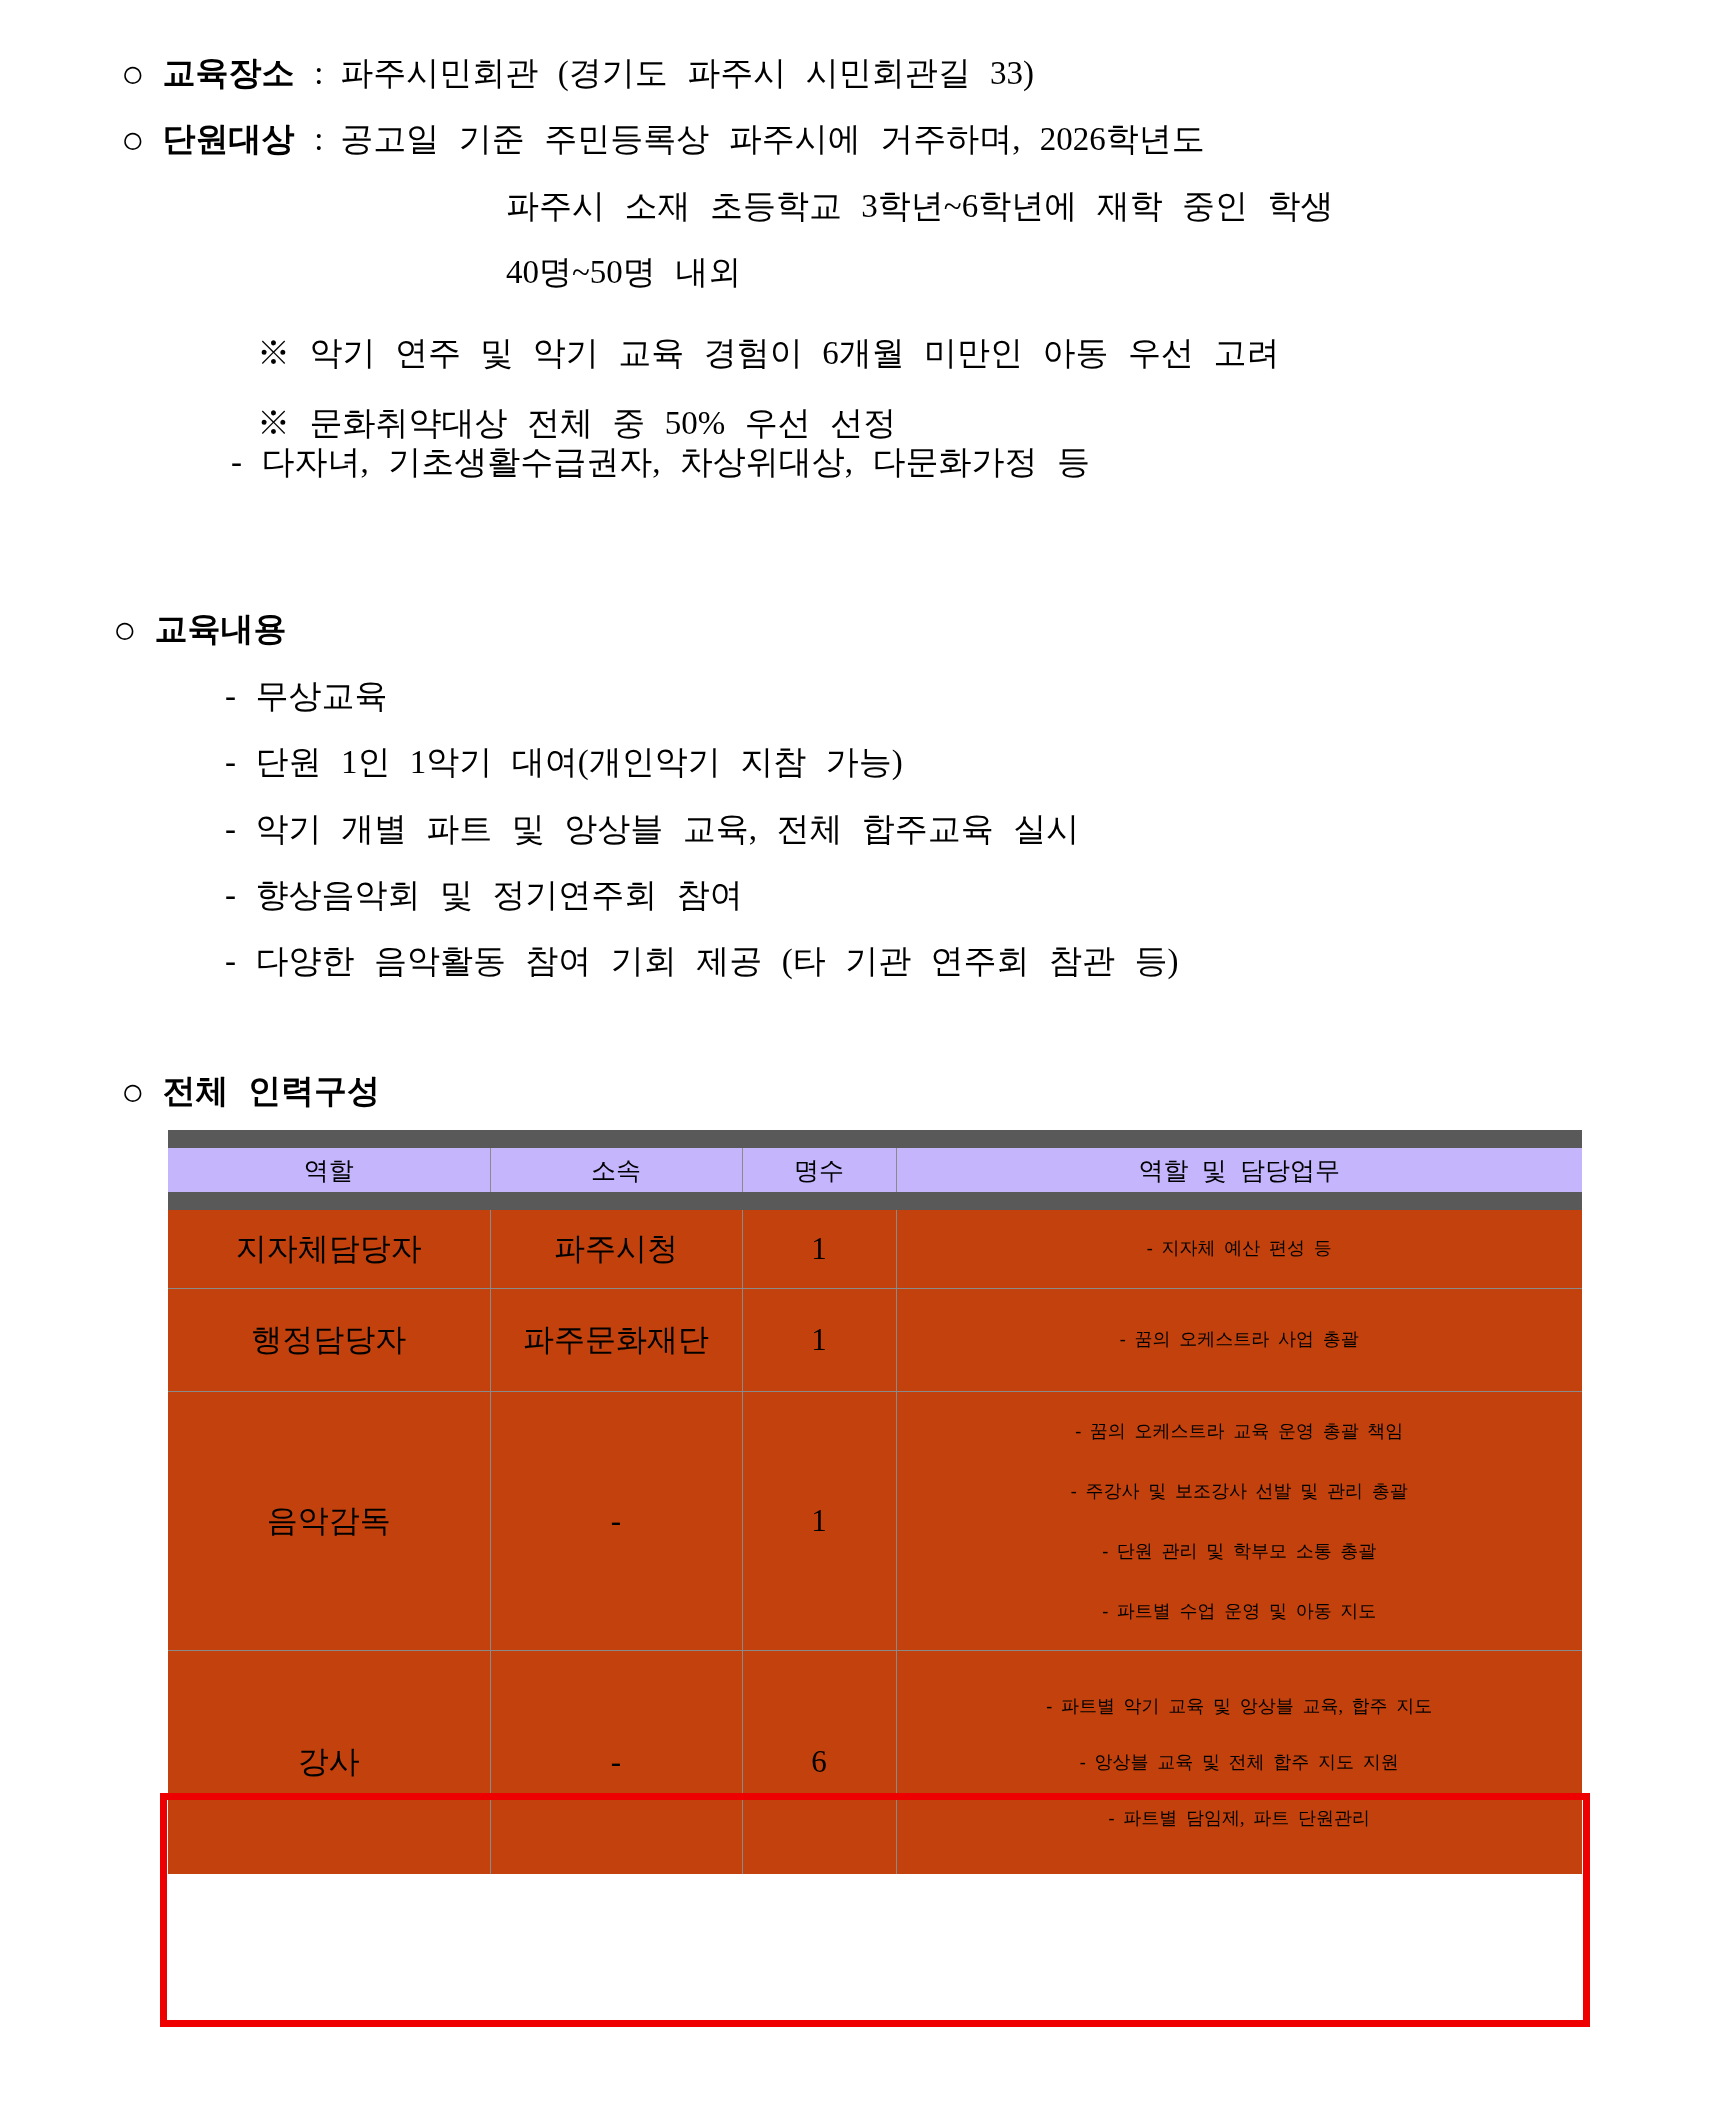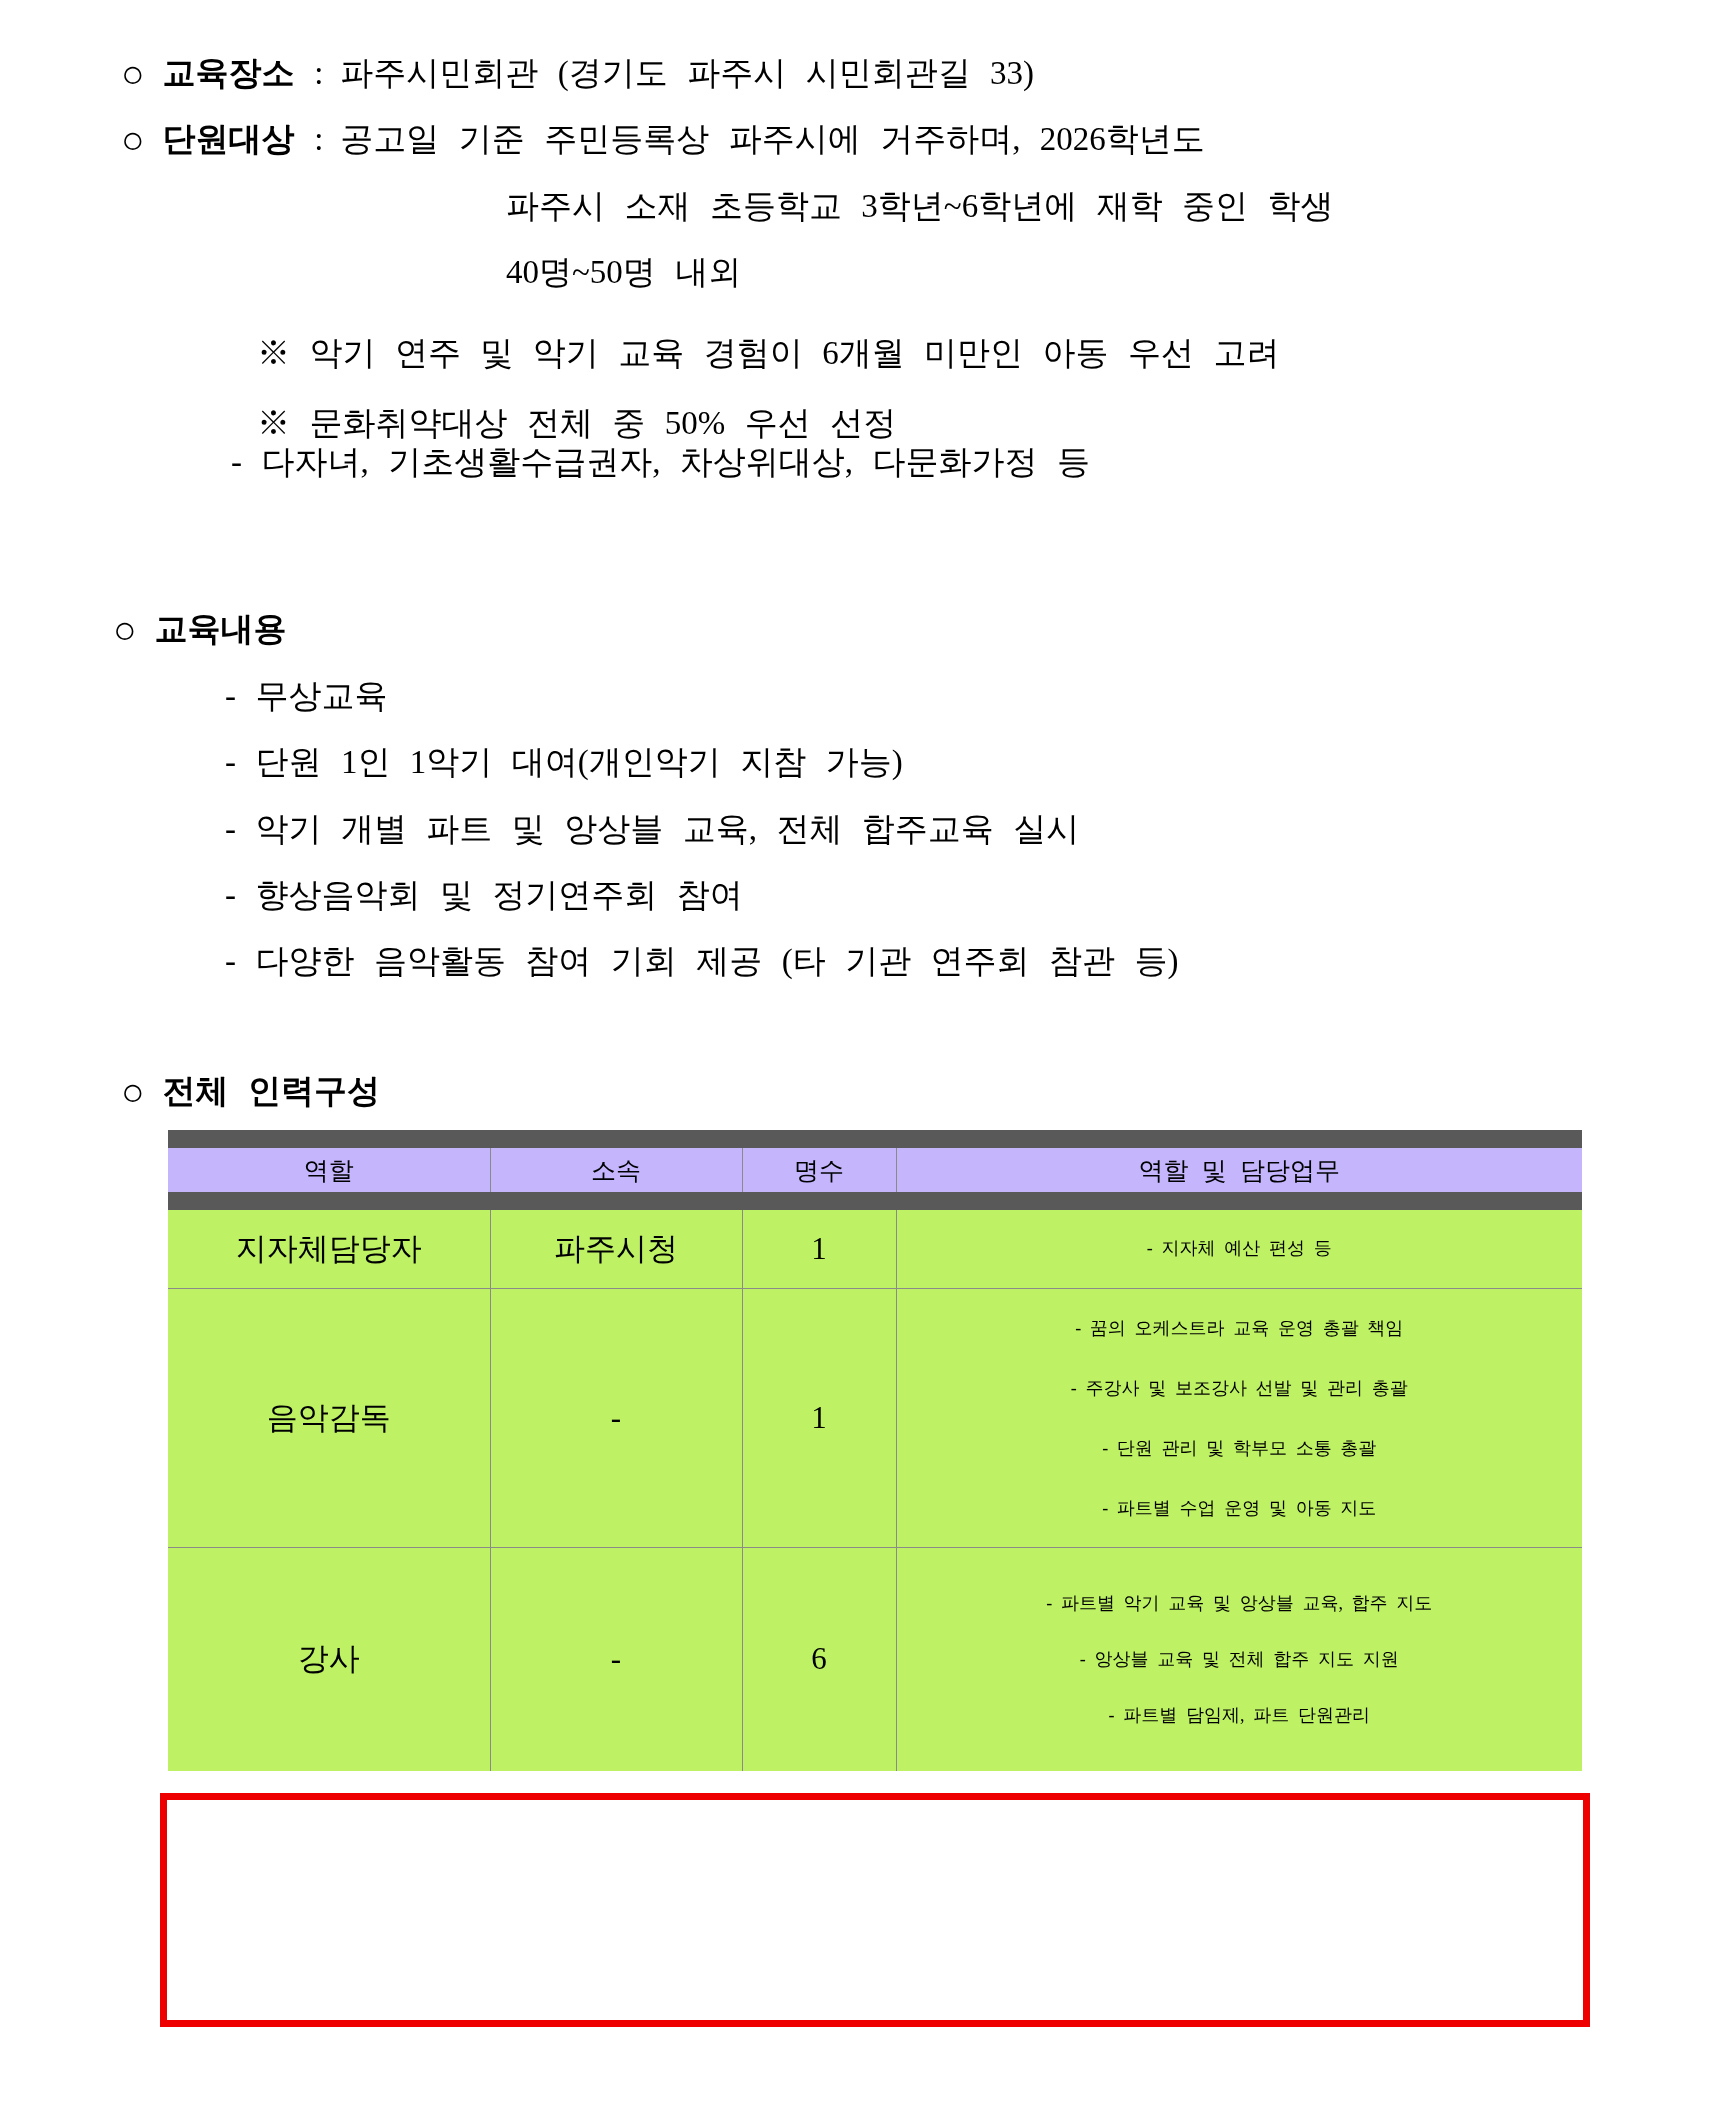--- a/index.html
+++ b/index.html
@@ -16,21 +16,21 @@
   table { border-collapse:collapse; table-layout:fixed; width:1413px; }
   col.c1 { width:322px; } col.c2 { width:252px; } col.c3 { width:154px; } col.c4 { width:686px; }
   thead th {
     background:#c4b5fd;
     border-top:18px solid #595959;
     border-bottom:18px solid #595959;
     height:62px; font-size:25px; font-weight:normal;
     text-align:center; word-spacing:7px;
   }
   thead th + th, tbody td + td { border-left:1.4px solid #8a8a8a; }
-  tbody td { border-bottom:1.4px solid #8a8a8a; text-align:center; vertical-align:middle; font-size:31px; background:#bef264; }
+  tbody td { border-bottom:1.4px solid #8a8a8a; text-align:center; vertical-align:middle; font-size:31px; background:#c2410c; }
   tbody tr:last-child td { border-bottom:none; }
   tr.r1 td { height:87px; } tr.r2 td { height:103px; } tr.r3 td { height:121px; }
   tr.r4 td { height:259px; } tr.r5 td { height:224px; }
   td.tasks { font-size:18px; padding:0 11.2px; word-spacing:4.2px; }
   .task-line { line-height:55px; white-space:nowrap; }
   tr.r4 .task-line { line-height:60px; }
   tr.r5 .task-line { line-height:56px; }
 
   .red-box { position:absolute; left:-8.4px; top:663px; width:1430px; height:234px;
              border:7px solid #ee0000; pointer-events:none; }
@@ -84,20 +84,28 @@
     </thead>
     <tbody>
       <tr class="r1">
         <td>지자체담당자</td>
         <td>파주시청</td>
         <td>1</td>
         <td class="tasks">
           <div class="task-line">- 지자체 예산 편성 등</div>
         </td>
       </tr>
+      <tr class="r2">
+        <td>행정담당자</td>
+        <td>파주문화재단</td>
+        <td>1</td>
+        <td class="tasks">
+          <div class="task-line">- 꿈의 오케스트라 사업 총괄</div>
+        </td>
+      </tr>
       <tr class="r4">
         <td>음악감독</td>
         <td>-</td>
         <td>1</td>
         <td class="tasks">
           <div class="task-line">- 꿈의 오케스트라 교육 운영 총괄 책임</div>
           <div class="task-line">- 주강사 및 보조강사 선발 및 관리 총괄</div>
           <div class="task-line">- 단원 관리 및 학부모 소통 총괄</div>
           <div class="task-line">- 파트별 수업 운영 및 아동 지도</div>
         </td>

